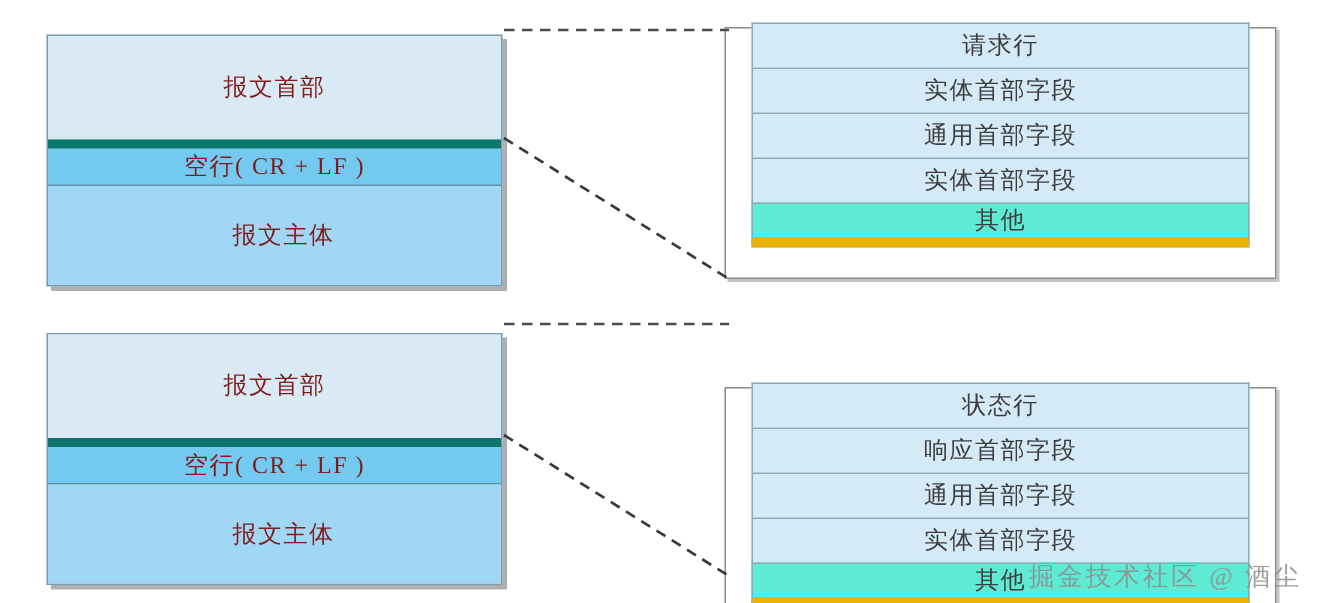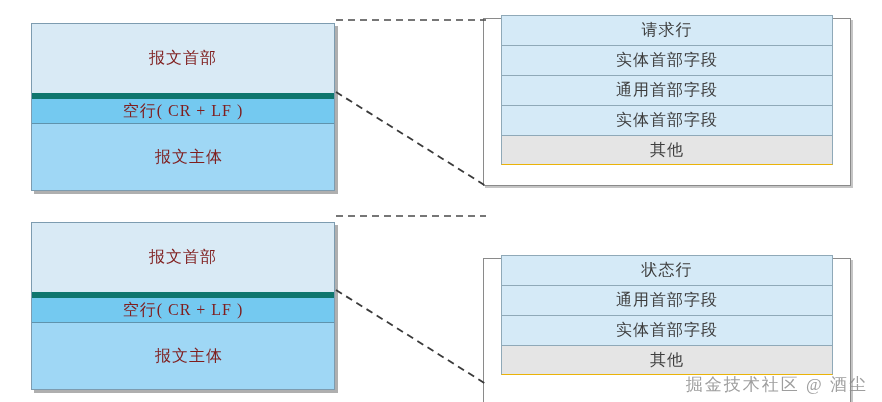--- a/index.html
+++ b/index.html
@@ -73,22 +73,22 @@
     justify-content: center;
     font-size: 16px;
     letter-spacing: 1px;
     white-space: nowrap;
     background: #d5eaf7;
     border: 1px solid #8fa9b8;
     border-bottom: none;
     color: #3d3d3d;
   }
   .detail-row.last {
-    background: #e5e5e5;
-    border-bottom: 1px solid #eab308;
+    background: #5eead4;
+    border-bottom: 7px solid #eab308;
   }
 
   
   .connector {
     position: absolute;
     left: 0;
     top: 0;
     width: 882px;
     height: 402px;
     pointer-events: none;
@@ -130,20 +130,21 @@
 
   <div class="msg-box" style="left:31px; top:222px;">
     <div class="msg-row header">报文首部</div>
     <div class="msg-row blank">空行( CR + LF )</div>
     <div class="msg-row body">报文主体</div>
   </div>
 
   <div class="detail-frame" style="left:483px; top:218px; height:168px;margin-top:40px;">
     <div class="detail-rows">
       <div class="detail-row">状态行</div>
+      <div class="detail-row">响应首部字段</div>
       <div class="detail-row">通用首部字段</div>
       <div class="detail-row">实体首部字段</div>
       <div class="detail-row last">其他</div>
     </div>
   </div>
 
   <svg class="connector" viewBox="0 0 882 402">
 
     <line x1="336" y1="20" x2="486" y2="20" stroke="#4a4a4a" stroke-width="1.6" stroke-dasharray="7 5"></line>
 

